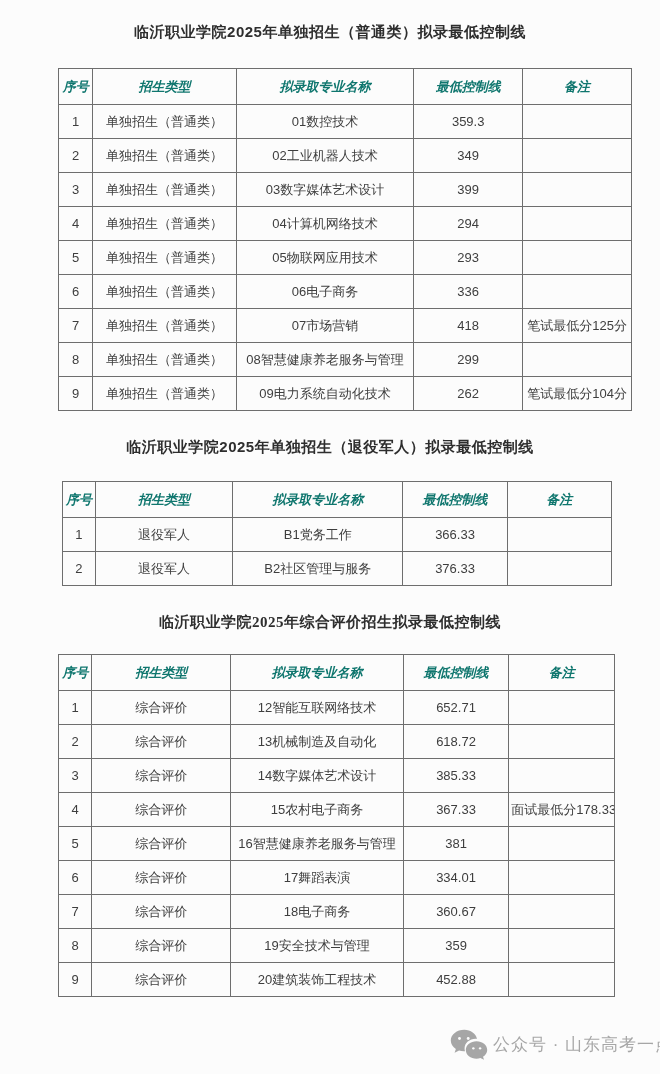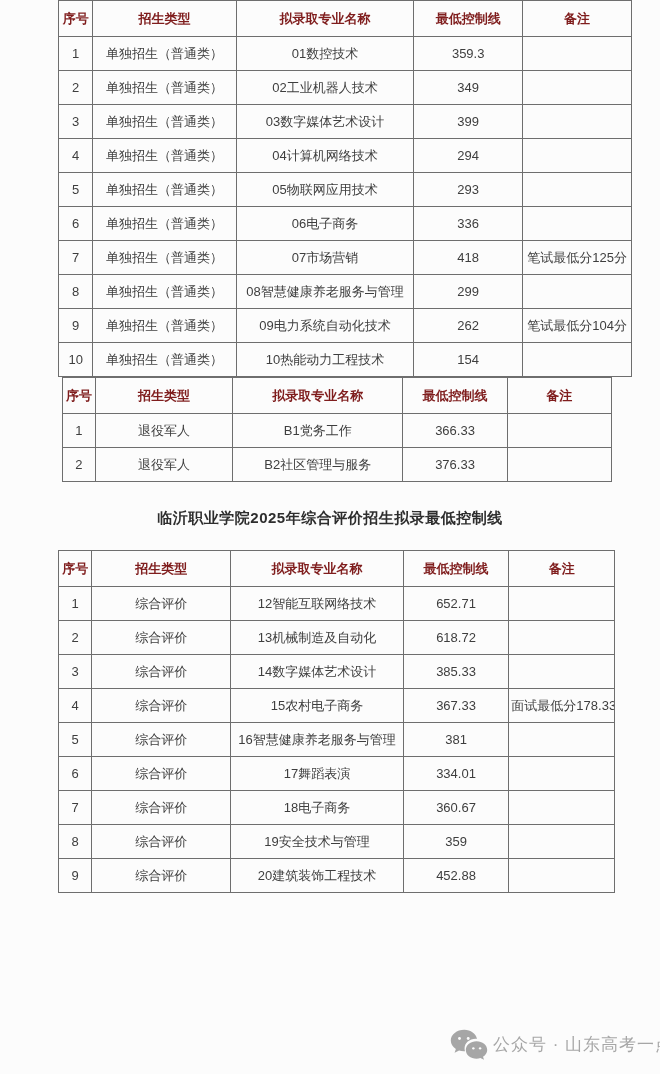--- a/index.html
+++ b/index.html
@@ -18,43 +18,44 @@
   .table-title {
     text-align: center;
     font-size: 15px;
     font-weight: bold;
     color: #2e2e2e;
     letter-spacing: 0.5px;
     line-height: 20px;
   }
   .title-1 { margin-top: 22px; margin-bottom: 26px; }
   .title-2 { margin-top: 26px; margin-bottom: 24px; }
-  .title-3 { margin-top: 26px; margin-bottom: 22px; }
+  .title-3 { margin-top: 26px; margin-bottom: 22px; font-family: Liberation Serif, serif; }
 
   table {
     border-collapse: collapse;
     table-layout: fixed;
   }
   .t1 table { margin-left: 58px; width: 574px; }
   .t2 table { margin-left: 62px; width: 550px; }
   .t3 table { margin-left: 58px; width: 557px; }
 
   th, td {
     border: 1px solid #6e6e6e;
     text-align: center;
     vertical-align: middle;
     font-size: 13px;
     padding: 0 2px;
     overflow: hidden;
     white-space: nowrap;
   }
   th {
     font-weight: bold;
-    color: #7f1d1d;
+    color: #0f766e;
     height: 36px;
+    font-style: italic;
   }
   td {
     font-weight: normal;
     color: #3e3e3e;
     height: 34px;
   }
   .col-no     { width: 6%; }
   .col-type   { width: 25%; }
   .col-major  { width: 31%; }
   .col-score  { width: 19%; }
@@ -76,20 +77,21 @@
     white-space: nowrap;
   }
   .wechat-icon svg { display: block; }
 </style>
 </head>
 <body>
 
 <main class="doc">
 
   <section class="t1">
+    <h2 class="table-title title-1">临沂职业学院2025年单独招生（普通类）拟录最低控制线</h2>
     <table>
       <colgroup>
         <col class="col-no">
           <col class="col-type">
           <col class="col-major">
         <col class="col-score">
           <col class="col-remark">
       </colgroup>
       <thead>
           <tr>
@@ -157,32 +159,26 @@
             <td>299</td>
             <td></td>
           </tr>
           <tr>
             <td>9</td>
             <td>单独招生（普通类）</td>
             <td>09电力系统自动化技术</td>
             <td>262</td>
             <td>笔试最低分104分</td>
           </tr>
-          <tr>
-            <td>10</td>
-            <td>单独招生（普通类）</td>
-            <td>10热能动力工程技术</td>
-            <td>154</td>
-            <td></td>
-          </tr>
         </tbody>
     </table>
   </section>
 
   <section class="t2">
+    <h2 class="table-title title-2">临沂职业学院2025年单独招生（退役军人）拟录最低控制线</h2>
     <table>
       <colgroup>
         <col class="col-no">
           <col class="col-type">
           <col class="col-major">
         <col class="col-score">
           <col class="col-remark">
       </colgroup>
       <thead>
           <tr>

